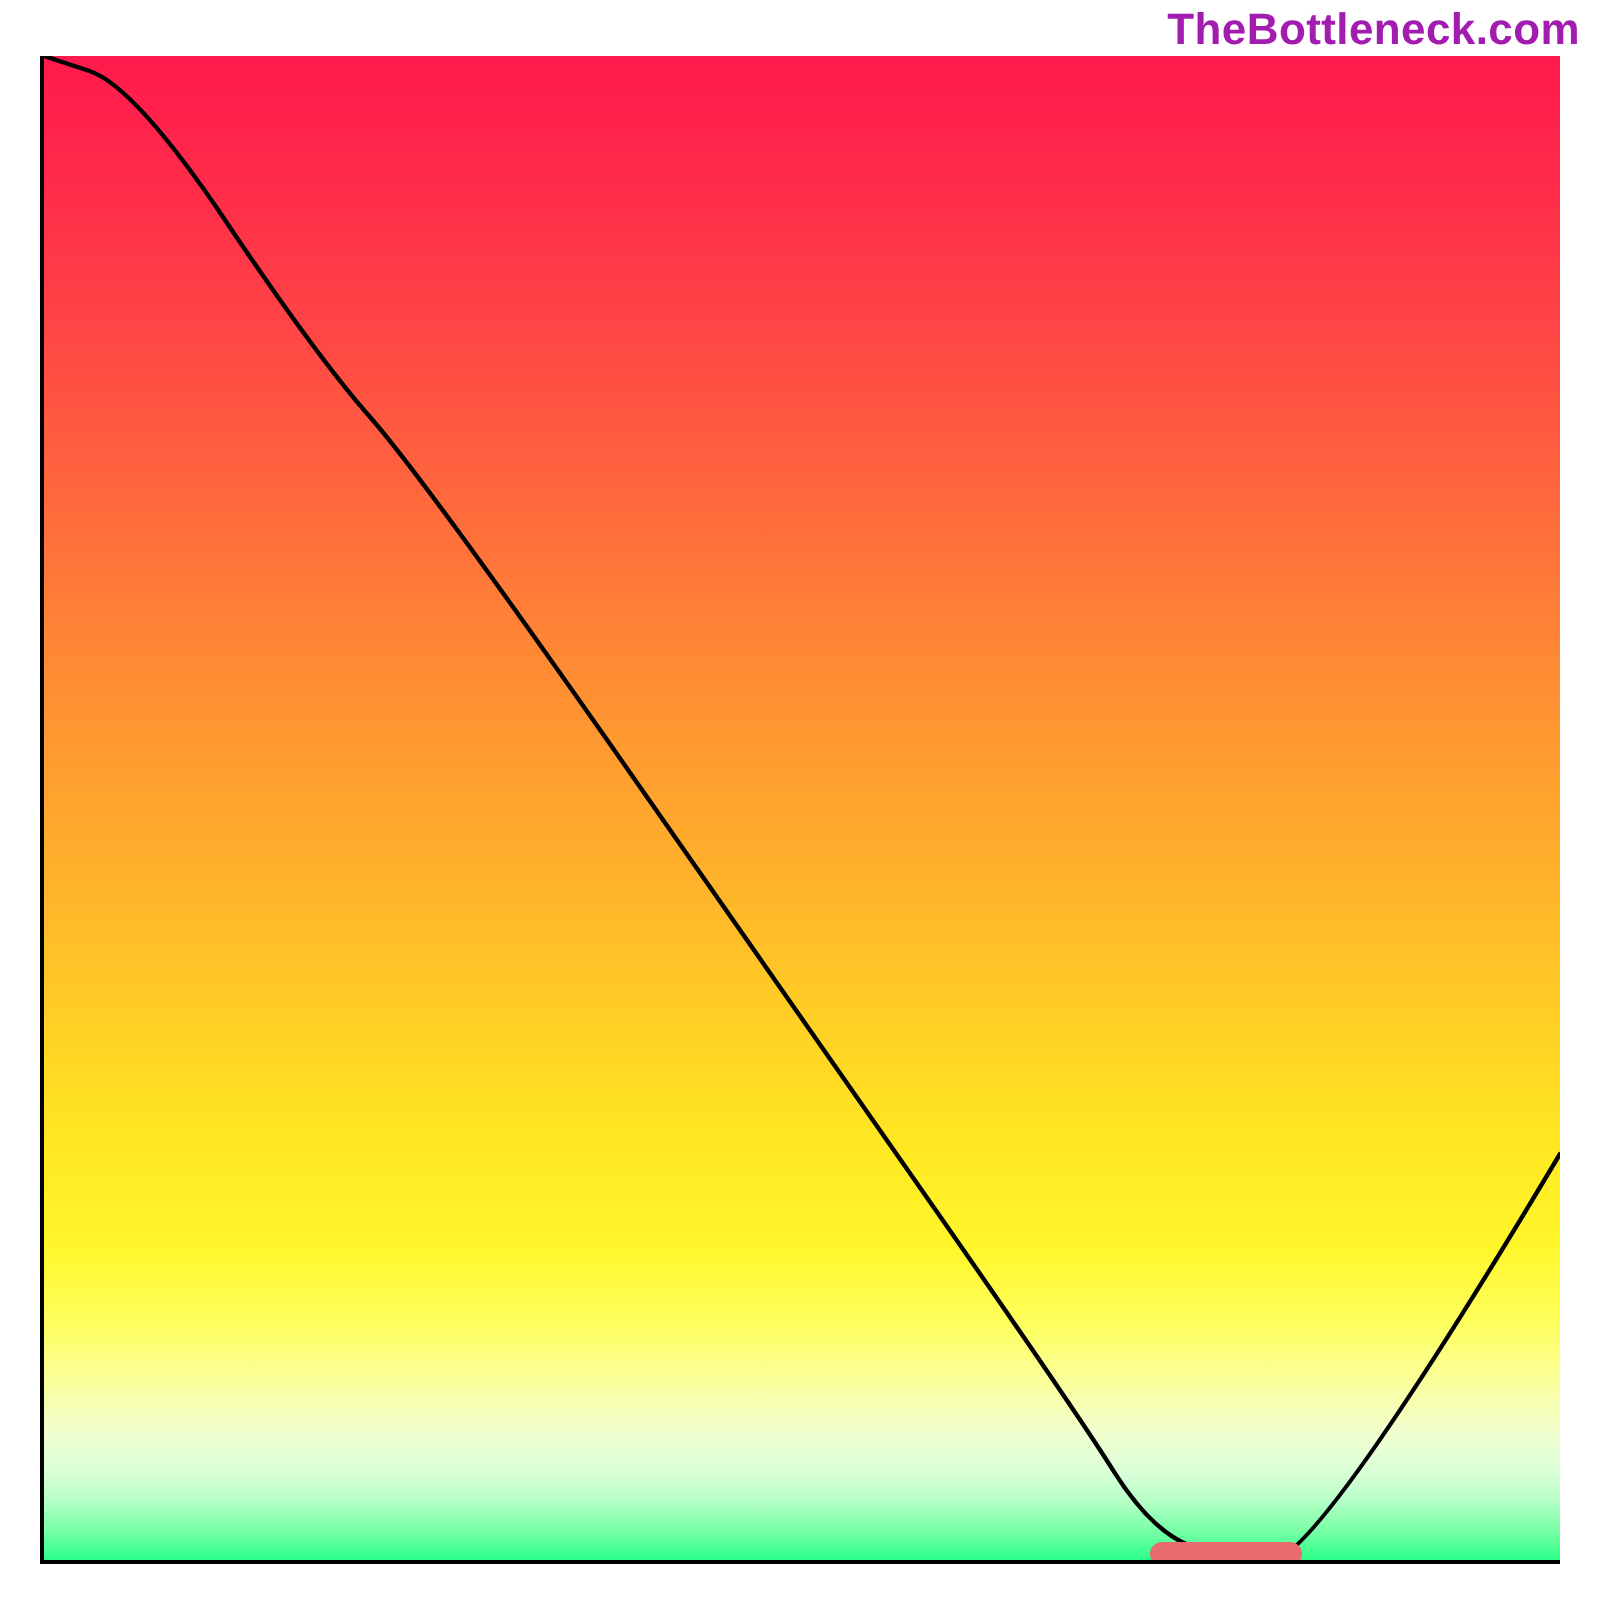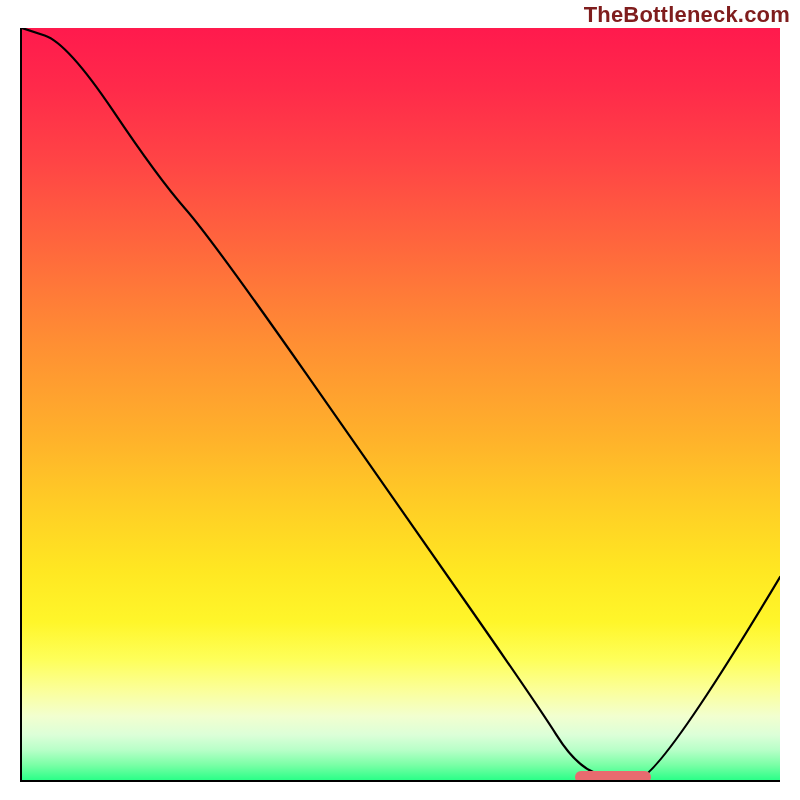--- a/index.html
+++ b/index.html
@@ -15,21 +15,21 @@
     position: relative;
     width: 800px;
     height: 800px;
   }
   .watermark {
     position: absolute;
     top: 2px;
     right: 10px;
     font-size: 22px;
     font-weight: bold;
-    color: #7f1d1d;
+    color: #a21caf;
     letter-spacing: 0.2px;
     z-index: 20;
   }
   .plot-outer {
     position: absolute;
     left: 20px;
     top: 28px;
     width: 760px;
     height: 754px;
   }

